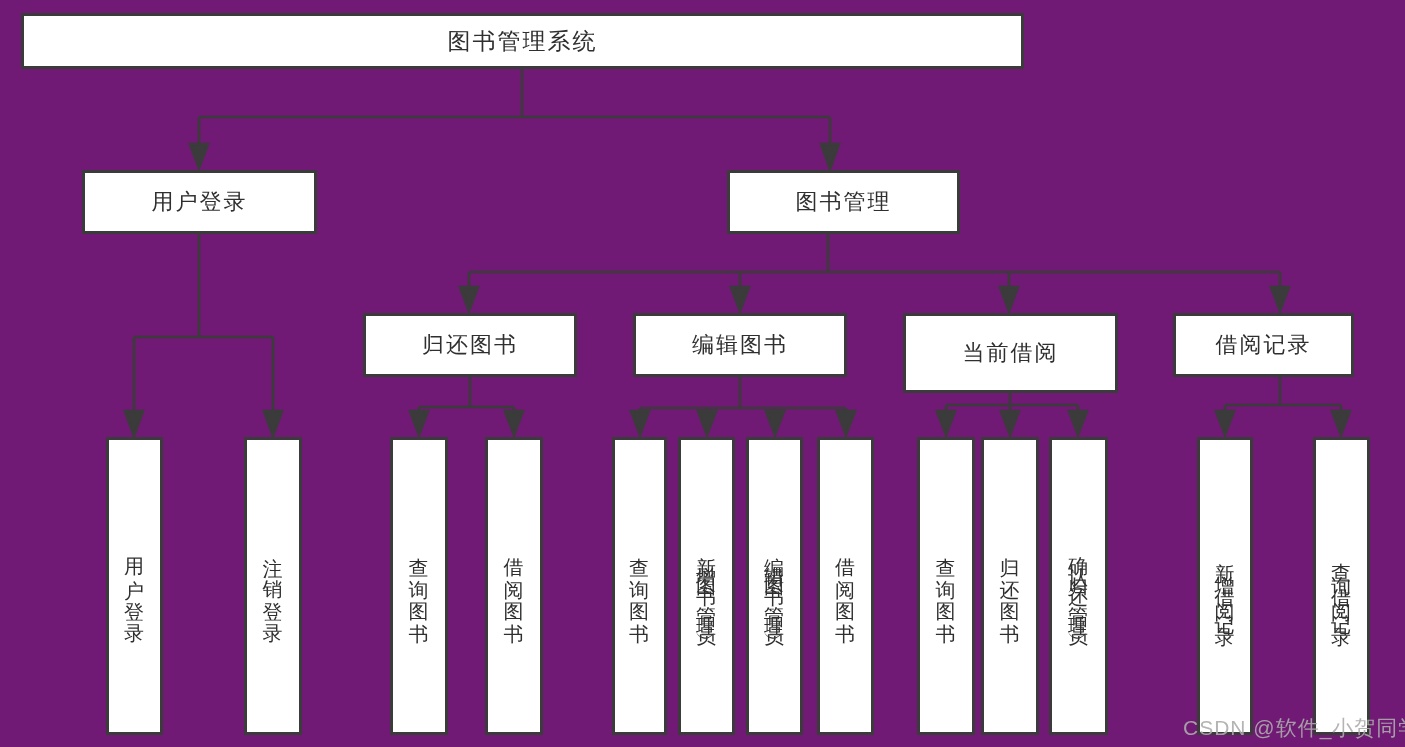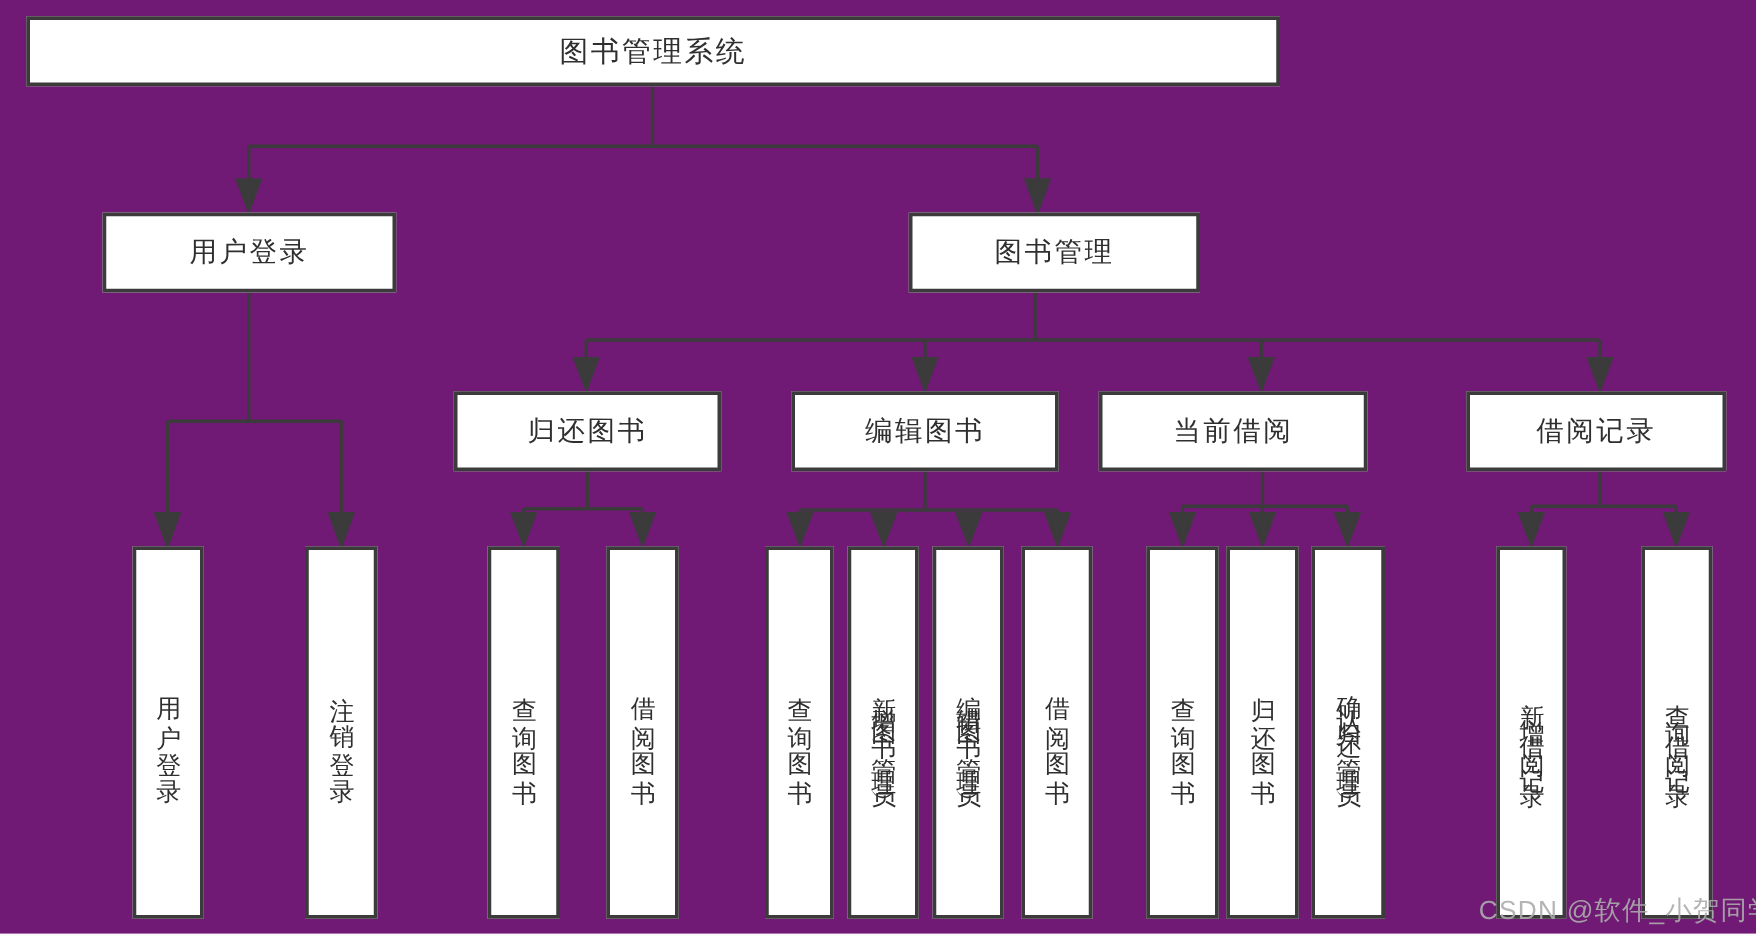--- a/index.html
+++ b/index.html
@@ -111,22 +111,22 @@
     </g>
   </svg>
 
   <div class="node h-node root-node" style="left:21px;top:13px;width:1003px;height:56px">图书管理系统</div>
 
   <div class="node h-node" style="left:82px;top:170px;width:235px;height:64px">用户登录</div>
   <div class="node h-node" style="left:727px;top:170px;width:233px;height:64px">图书管理</div>
 
   <div class="node h-node" style="left:363px;top:313px;width:214px;height:64px">归还图书</div>
   <div class="node h-node" style="left:633px;top:313px;width:214px;height:64px">编辑图书</div>
-  <div class="node h-node" style="left:879px;top:313px;width:215px;height:64px">当前借阅</div>
-  <div class="node h-node" style="left:1173px;top:313px;width:208px;height:64px">借阅记录</div>
+  <div class="node h-node" style="left:903px;top:313px;width:215px;height:80px">当前借阅</div>
+  <div class="node h-node" style="left:1173px;top:313px;width:181px;height:64px">借阅记录</div>
 
   <div class="node leaf ls4" style="left:106px;top:437px;width:57px;height:298px">用户登录</div>
   <div class="node leaf ls4" style="left:244px;top:437px;width:58px;height:298px">注销登录</div>
 
   <div class="node leaf ls4" style="left:390px;top:437px;width:58px;height:298px">查询图书</div>
   <div class="node leaf ls4" style="left:485px;top:437px;width:58px;height:298px">借阅图书</div>
 
   <div class="node leaf ls4" style="left:612px;top:437px;width:55px;height:298px">查询图书</div>
   <div class="node leaf ls9" style="left:678px;top:437px;width:57px;height:298px">新增图书（管理员）</div>
   <div class="node leaf ls9" style="left:746px;top:437px;width:57px;height:298px">编辑图书（管理员）</div>

